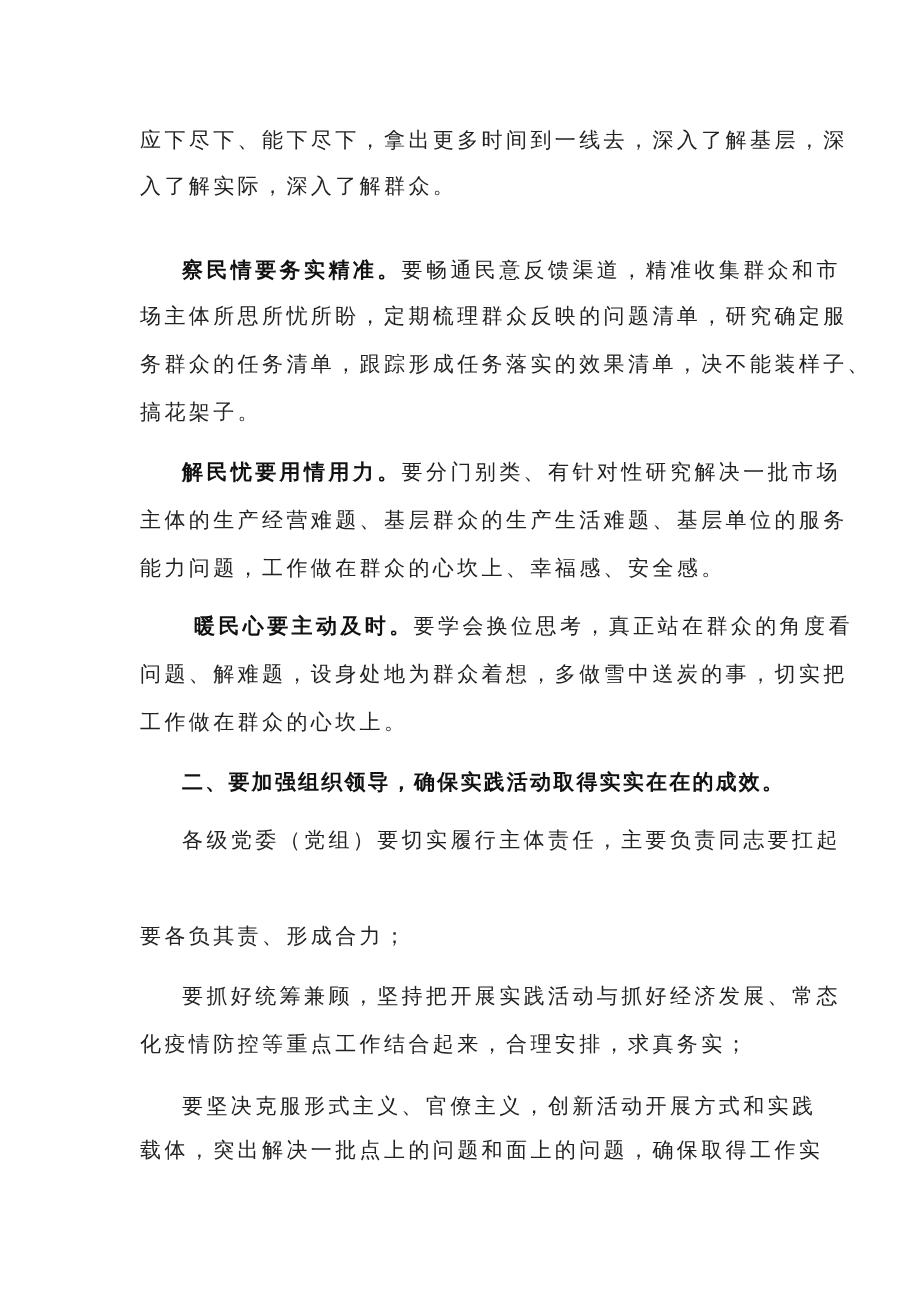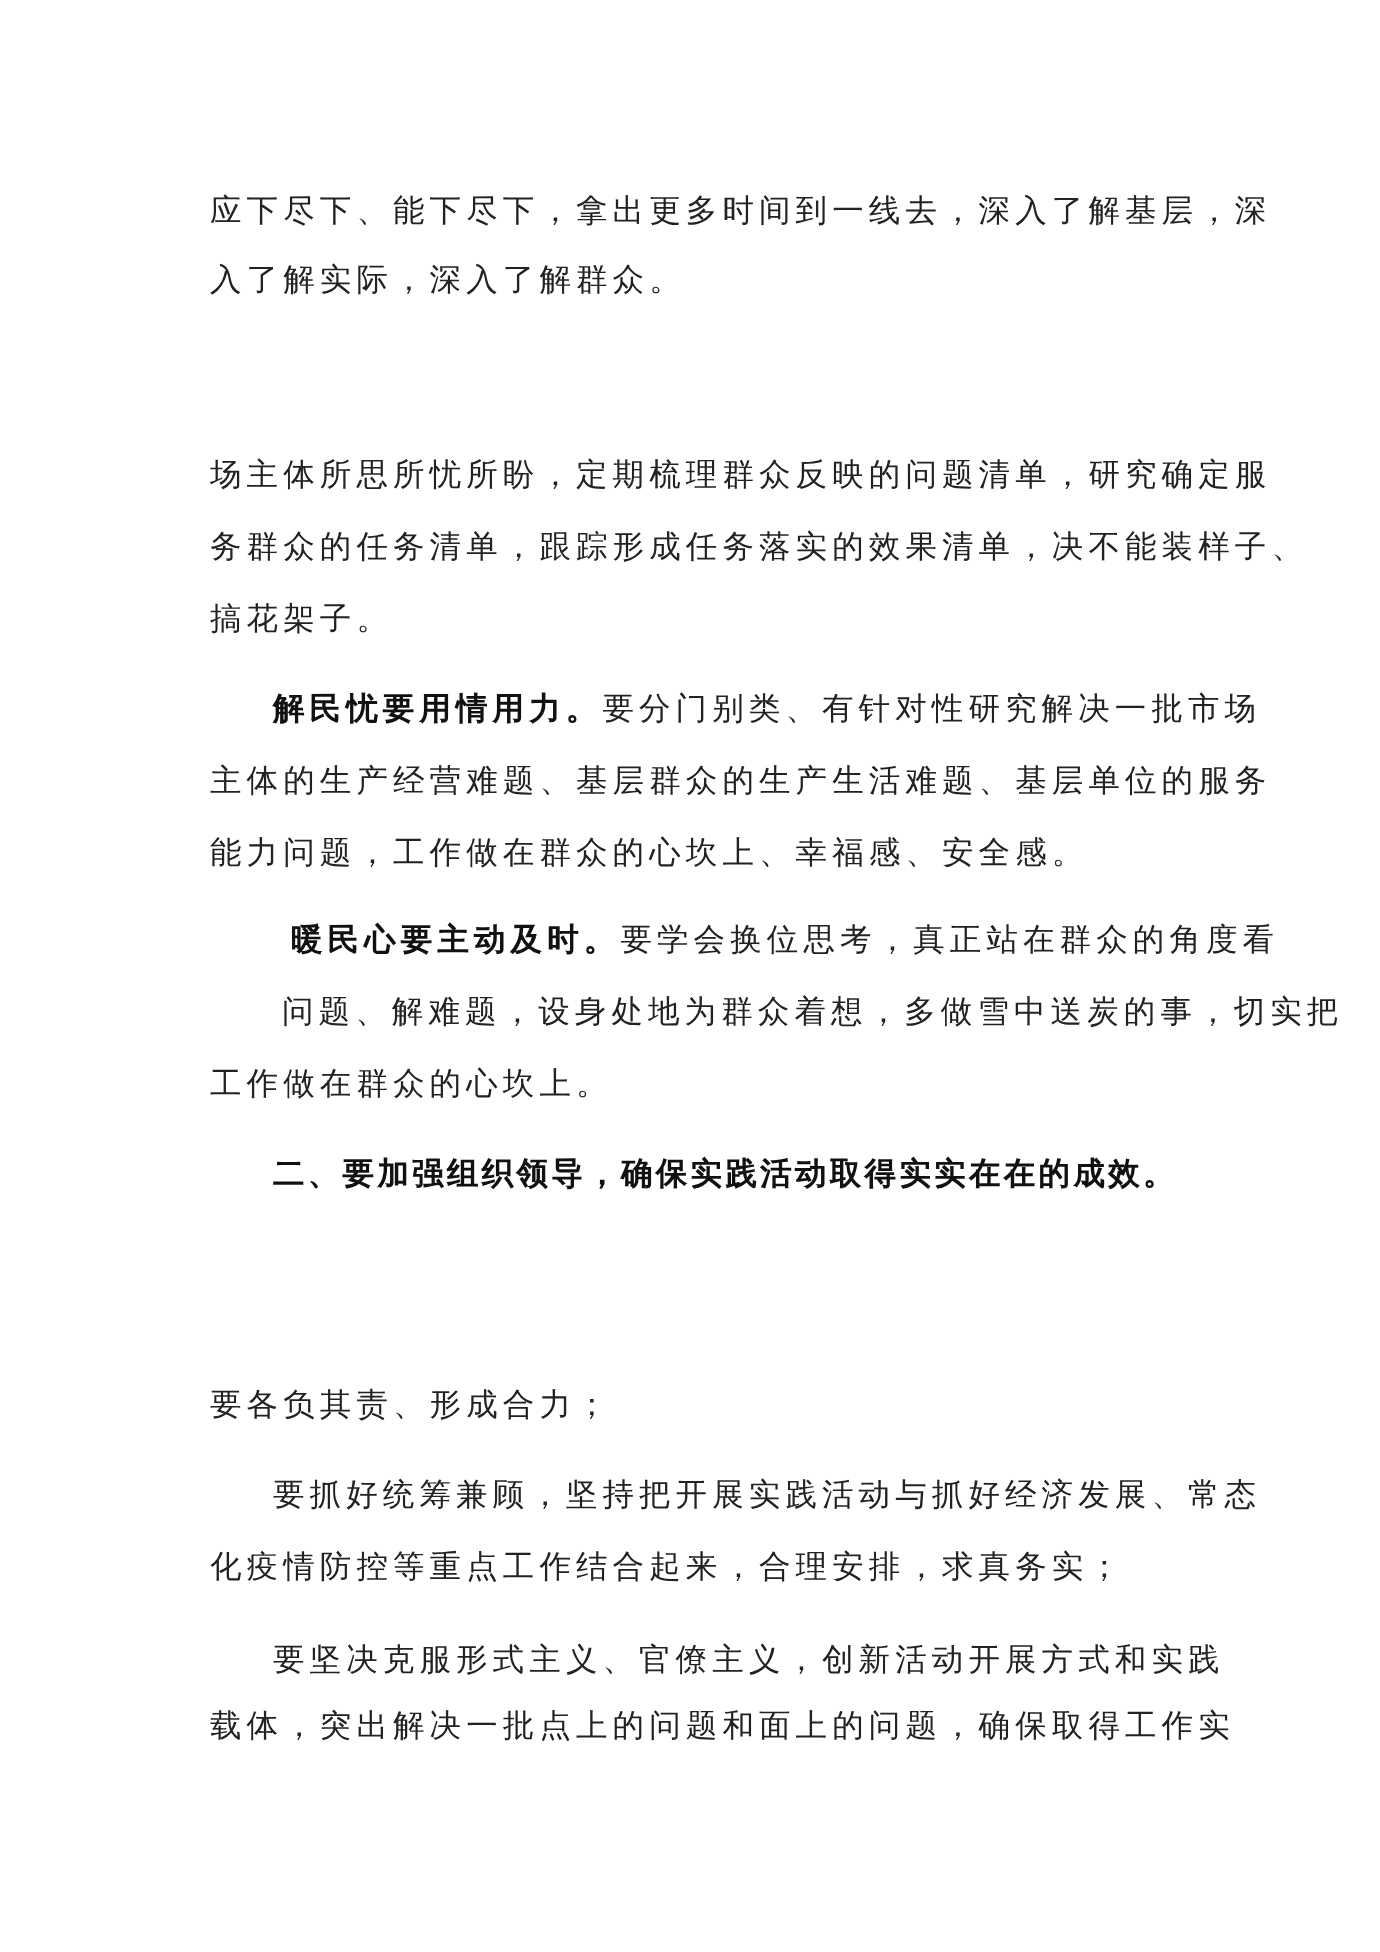--- a/index.html
+++ b/index.html
@@ -42,38 +42,42 @@
     }
   </style>
 </head>
 <body>
 
 <div class="page">
 
   <div class="line" style="top:126px;">应下尽下、能下尽下，拿出更多时间到一线去，深入了解基层，深</div>
   <div class="line" style="top:172px;">入了解实际，深入了解群众。</div>
 
+  <div class="line indent" style="top:256px;">
+    <span class="bold">察民情要务实精准。</span><span>要畅通民意反馈渠道，精准收集群众和市</span>
+  </div>
   <div class="line" style="top:302px;">场主体所思所忧所盼，定期梳理群众反映的问题清单，研究确定服</div>
   <div class="line" style="top:350px;">务群众的任务清单，跟踪形成任务落实的效果清单，决不能装样子、</div>
   <div class="line" style="top:398px;">搞花架子。</div>
 
   <div class="line indent" style="top:458px;">
     <span class="bold">解民忧要用情用力。</span><span>要分门别类、有针对性研究解决一批市场</span>
   </div>
   <div class="line" style="top:506px;">主体的生产经营难题、基层群众的生产生活难题、基层单位的服务</div>
   <div class="line" style="top:554px;">能力问题，工作做在群众的心坎上、幸福感、安全感。</div>
 
   <div class="line indent" style="top:612px;margin-left:12px;">
     <span class="bold">暖民心要主动及时。</span><span>要学会换位思考，真正站在群众的角度看</span>
   </div>
-  <div class="line" style="top:660px;margin-left:48px;">问题、解难题，设身处地为群众着想，多做雪中送炭的事，切实把</div>
+  <div class="line" style="top:660px;">问题、解难题，设身处地为群众着想，多做雪中送炭的事，切实把</div>
   <div class="line" style="top:708px;">工作做在群众的心坎上。</div>
 
   <div class="line indent heading" style="top:768px;">二、要加强组织领导，确保实践活动取得实实在在的成效。</div>
 
+  <div class="line indent" style="top:826px;">各级党委（党组）要切实履行主体责任，主要负责同志要扛起</div>
   <div class="line" style="top:922px;text-align:center;">要各负其责、形成合力；</div>
 
   <div class="line indent" style="top:982px;">要抓好统筹兼顾，坚持把开展实践活动与抓好经济发展、常态</div>
   <div class="line" style="top:1030px;">化疫情防控等重点工作结合起来，合理安排，求真务实；</div>
 
   <div class="line indent" style="top:1092px;">要坚决克服形式主义、官僚主义，创新活动开展方式和实践</div>
   <div class="line" style="top:1136px;">载体，突出解决一批点上的问题和面上的问题，确保取得工作实</div>
 
 </div>
 

